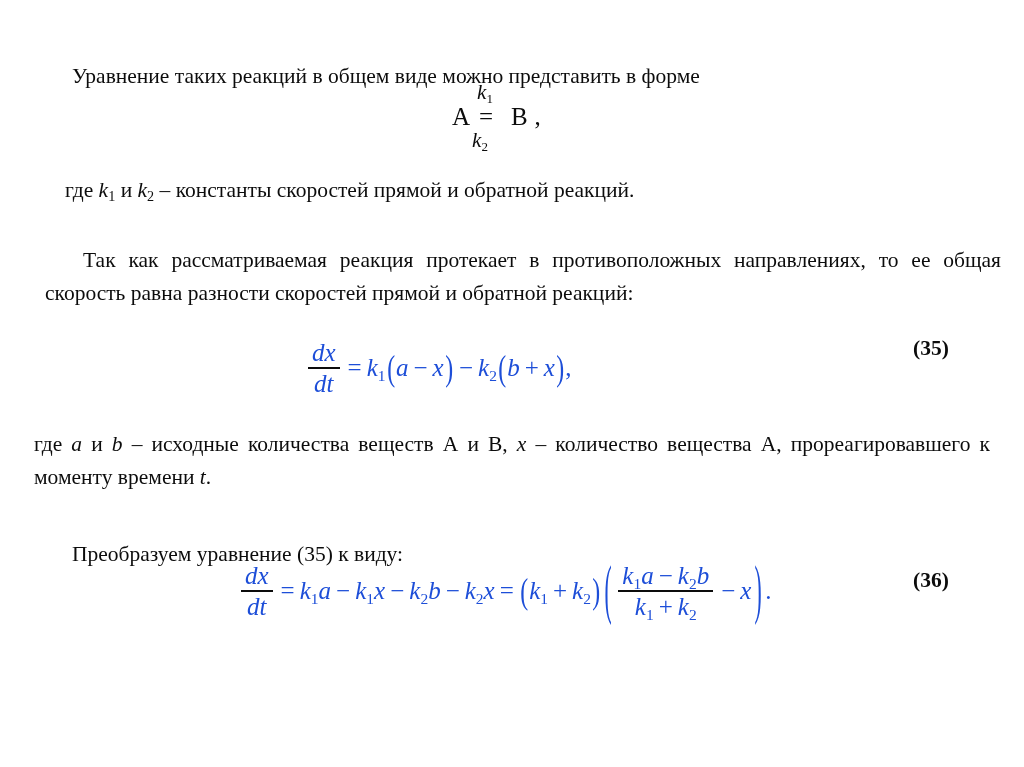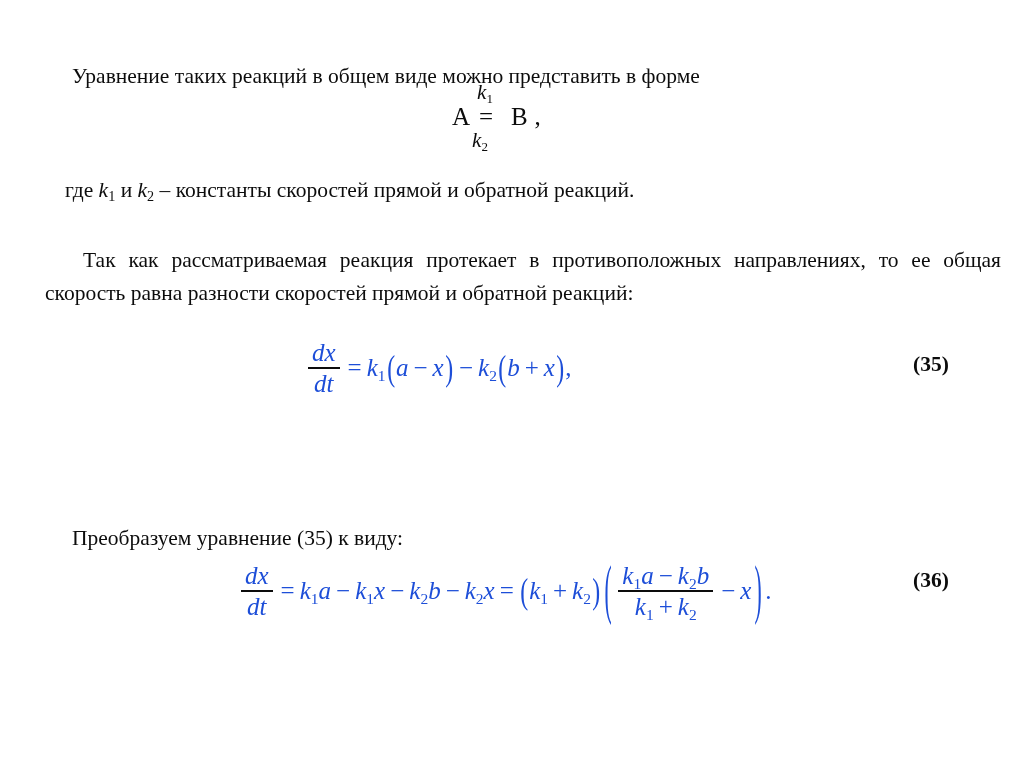--- a/index.html
+++ b/index.html
@@ -193,24 +193,27 @@
     <span class="pmed m">)</span>
     <span class="op m">−</span>
     <span class="m var"><span>k</span><sub>2</sub></span>
     <span class="pmed m">(</span>
     <span class="m var">b</span>
     <span class="op m">+</span>
     <span class="m var">x</span>
     <span class="pmed m">)</span>
     <span class="m">,</span>
   </div>
-  <span class="eqnum" style="left:913px; top:352px;">(35)</span>
-
-
-  <p class="para indent nojust" style="left:34px; top:500px; width:956px;">Преобразуем уравнение (35) к виду:</p>
+  <span class="eqnum" style="left:913px; top:336px;">(35)</span>
+
+  <p class="para" style="left:34px; top:406px; width:956px;">
+    <span>где </span><span class="mi">a</span><span> и </span><span class="mi">b</span><span> – исходные количества веществ А и В, </span><span class="mi">x</span><span> – количество вещества А, прореагировавшего к моменту времени </span><span class="mi">t</span><span>.</span>
+  </p>
+
+  <p class="para indent nojust" style="left:34px; top:516px; width:956px;">Преобразуем уравнение (35) к виду:</p>
 
   <div class="eq-block" style="left:238px; top:562px;">
     <span class="frac m">
       <span class="num var">dx</span>
       <span class="bar"></span>
       <span class="den var">dt</span>
     </span>
     <span class="op m">=</span>
     <span class="m var"><span>k</span><sub>1</sub><span>a</span></span>
     <span class="op m">−</span>

